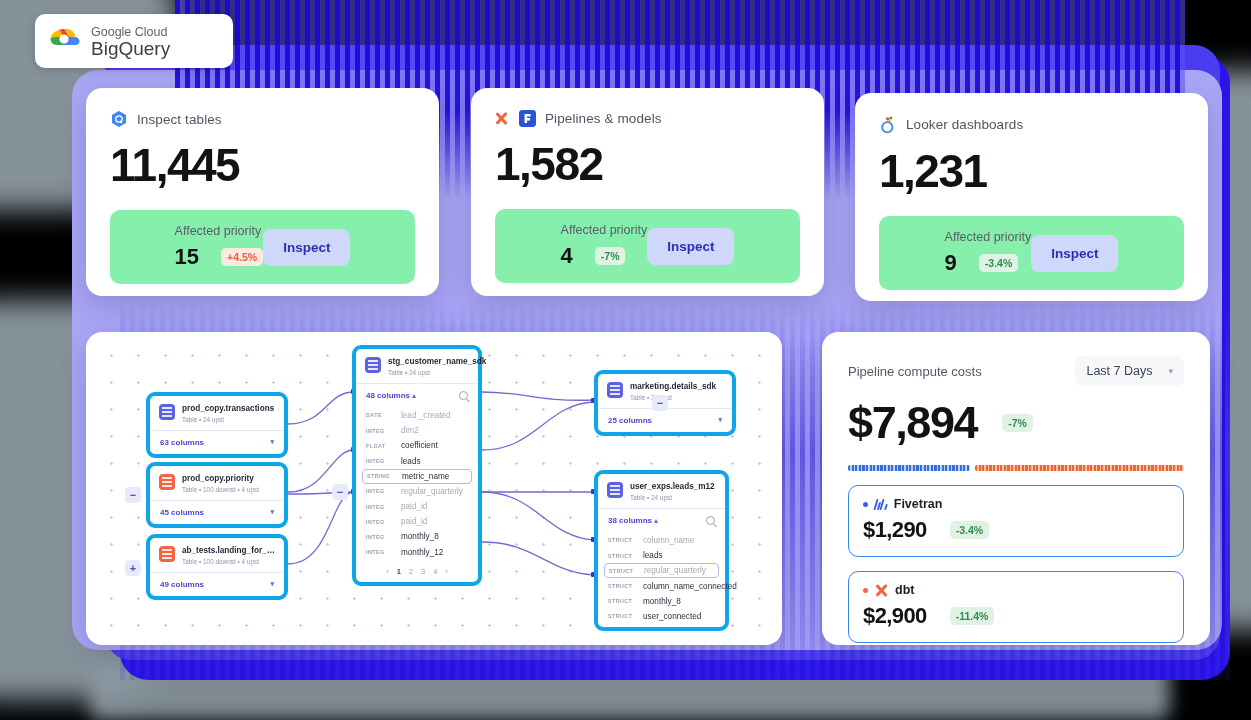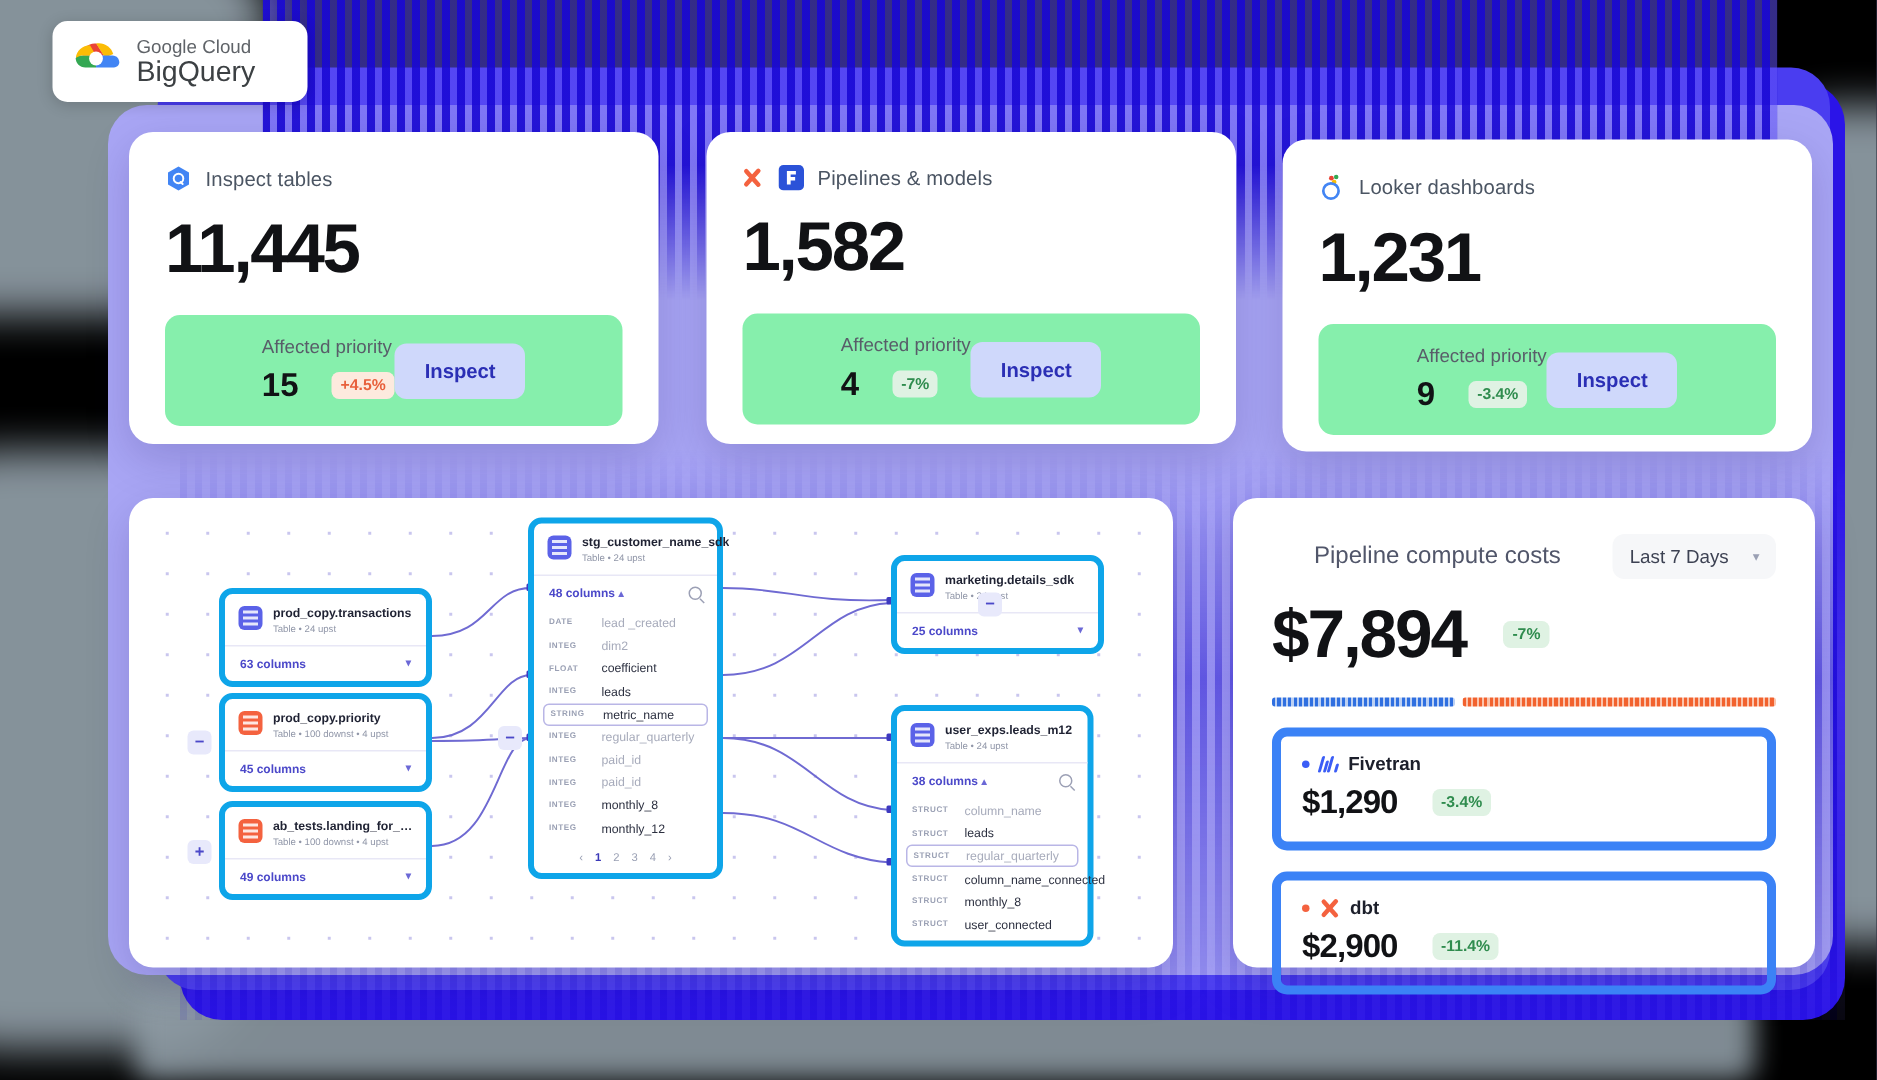--- a/index.html
+++ b/index.html
@@ -52,21 +52,21 @@
     background: repeating-linear-gradient(90deg,
         rgba(29,12,214,.55) 0px, rgba(29,12,214,.55) 5px,
         rgba(120,105,250,.35) 5px, rgba(120,105,250,.35) 10px);
     -webkit-mask-image: linear-gradient(180deg, rgba(0,0,0,0) 0%, rgba(0,0,0,.9) 40%, rgba(0,0,0,.2) 100%);
             mask-image: linear-gradient(180deg, rgba(0,0,0,0) 0%, rgba(0,0,0,.9) 40%, rgba(0,0,0,.2) 100%);
     pointer-events:none;
   }
 
   
   .gc-badge {
-    position:absolute; left:35px; top:14px; width:170px; height:54px;
+    position:absolute; left:35px; top:14px; width:198px; height:54px;
     background:#fff; border-radius:10px;
     display:flex; align-items:center; gap:10px; padding:0 12px;
     box-shadow: 0 2px 10px rgba(0,0,0,.18);
     z-index:40;
   }
   .gc-text { line-height:1.05; }
   .gc-text .l1 { font-size:12.5px; color:#5f6368; }
   .gc-text .l2 { font-size:19px; color:#3c4043; font-weight:400; margin-top:1px;}
 
   
@@ -144,35 +144,35 @@
   .pager span.on { color:#3b39b8; font-weight:700; }
   .zbtn {
     position:absolute; width:16px;height:16px;border-radius:4px;background:#e8e9fb;
     color:#4b48c9; font-size:11px; display:flex;align-items:center;justify-content:center;
     z-index:8; font-weight:700;
   }
 
   
   .costs { position:absolute; left:822px; top:332px; width:388px; height:313px; }
   .costs-head { display:flex; align-items:center; justify-content:space-between; }
-  .costs-title { font-size:16px; color:#51566a;margin-left:28px; }
+  .costs-title { font-size:13px; color:#51566a; }
   .drop {
     background:#f6f7f9; border-radius:8px; padding:8px 11px;
     display:flex; align-items:center; gap:16px; cursor:pointer;
   }
   .drop-label { font-size:12.5px; color:#3d4253; }
   .drop-chev { font-size:9px; color:#9aa0b4; }
   .costs-total { display:flex; align-items:center; gap:12px; margin-top:14px; }
   .costs-amount { font-size:45px; font-weight:700; color:#111215; letter-spacing:-1.4px; line-height:1;}
   .bar { display:flex; gap:5px; margin-top:20px; height:6px; }
   .bar-seg { border-radius:2px; }
   .bar-blue { background: repeating-linear-gradient(90deg,#2f6fe0 0 2.2px, #bcd0f2 2.2px 3.6px); }
   .bar-orange { background: repeating-linear-gradient(90deg,#f2622e 0 2.2px, #fac4ad 2.2px 3.6px); }
   .vendor {
-    margin-top:14px; border:6px solid #3b82f6; border-radius:10px; padding:11px 14px 13px;
+    margin-top:14px; border:1px solid #3b82f6; border-radius:10px; padding:11px 14px 13px;
   }
   .vendor-head { display:flex; align-items:center; gap:7px; }
   .dot { width:5px;height:5px;border-radius:50%; }
   .vendor-name { font-size:12.5px; font-weight:700; color:#1c1f2b; }
   .vendor-row { display:flex; align-items:center; gap:10px; margin-top:6px; }
   .vendor-amt { font-size:22px; font-weight:700; color:#111215; letter-spacing:-.6px;}
 
   
   .dbt-x { position:relative; width:13px; height:13px; flex:none; }
   .dbt-x::before, .dbt-x::after{

